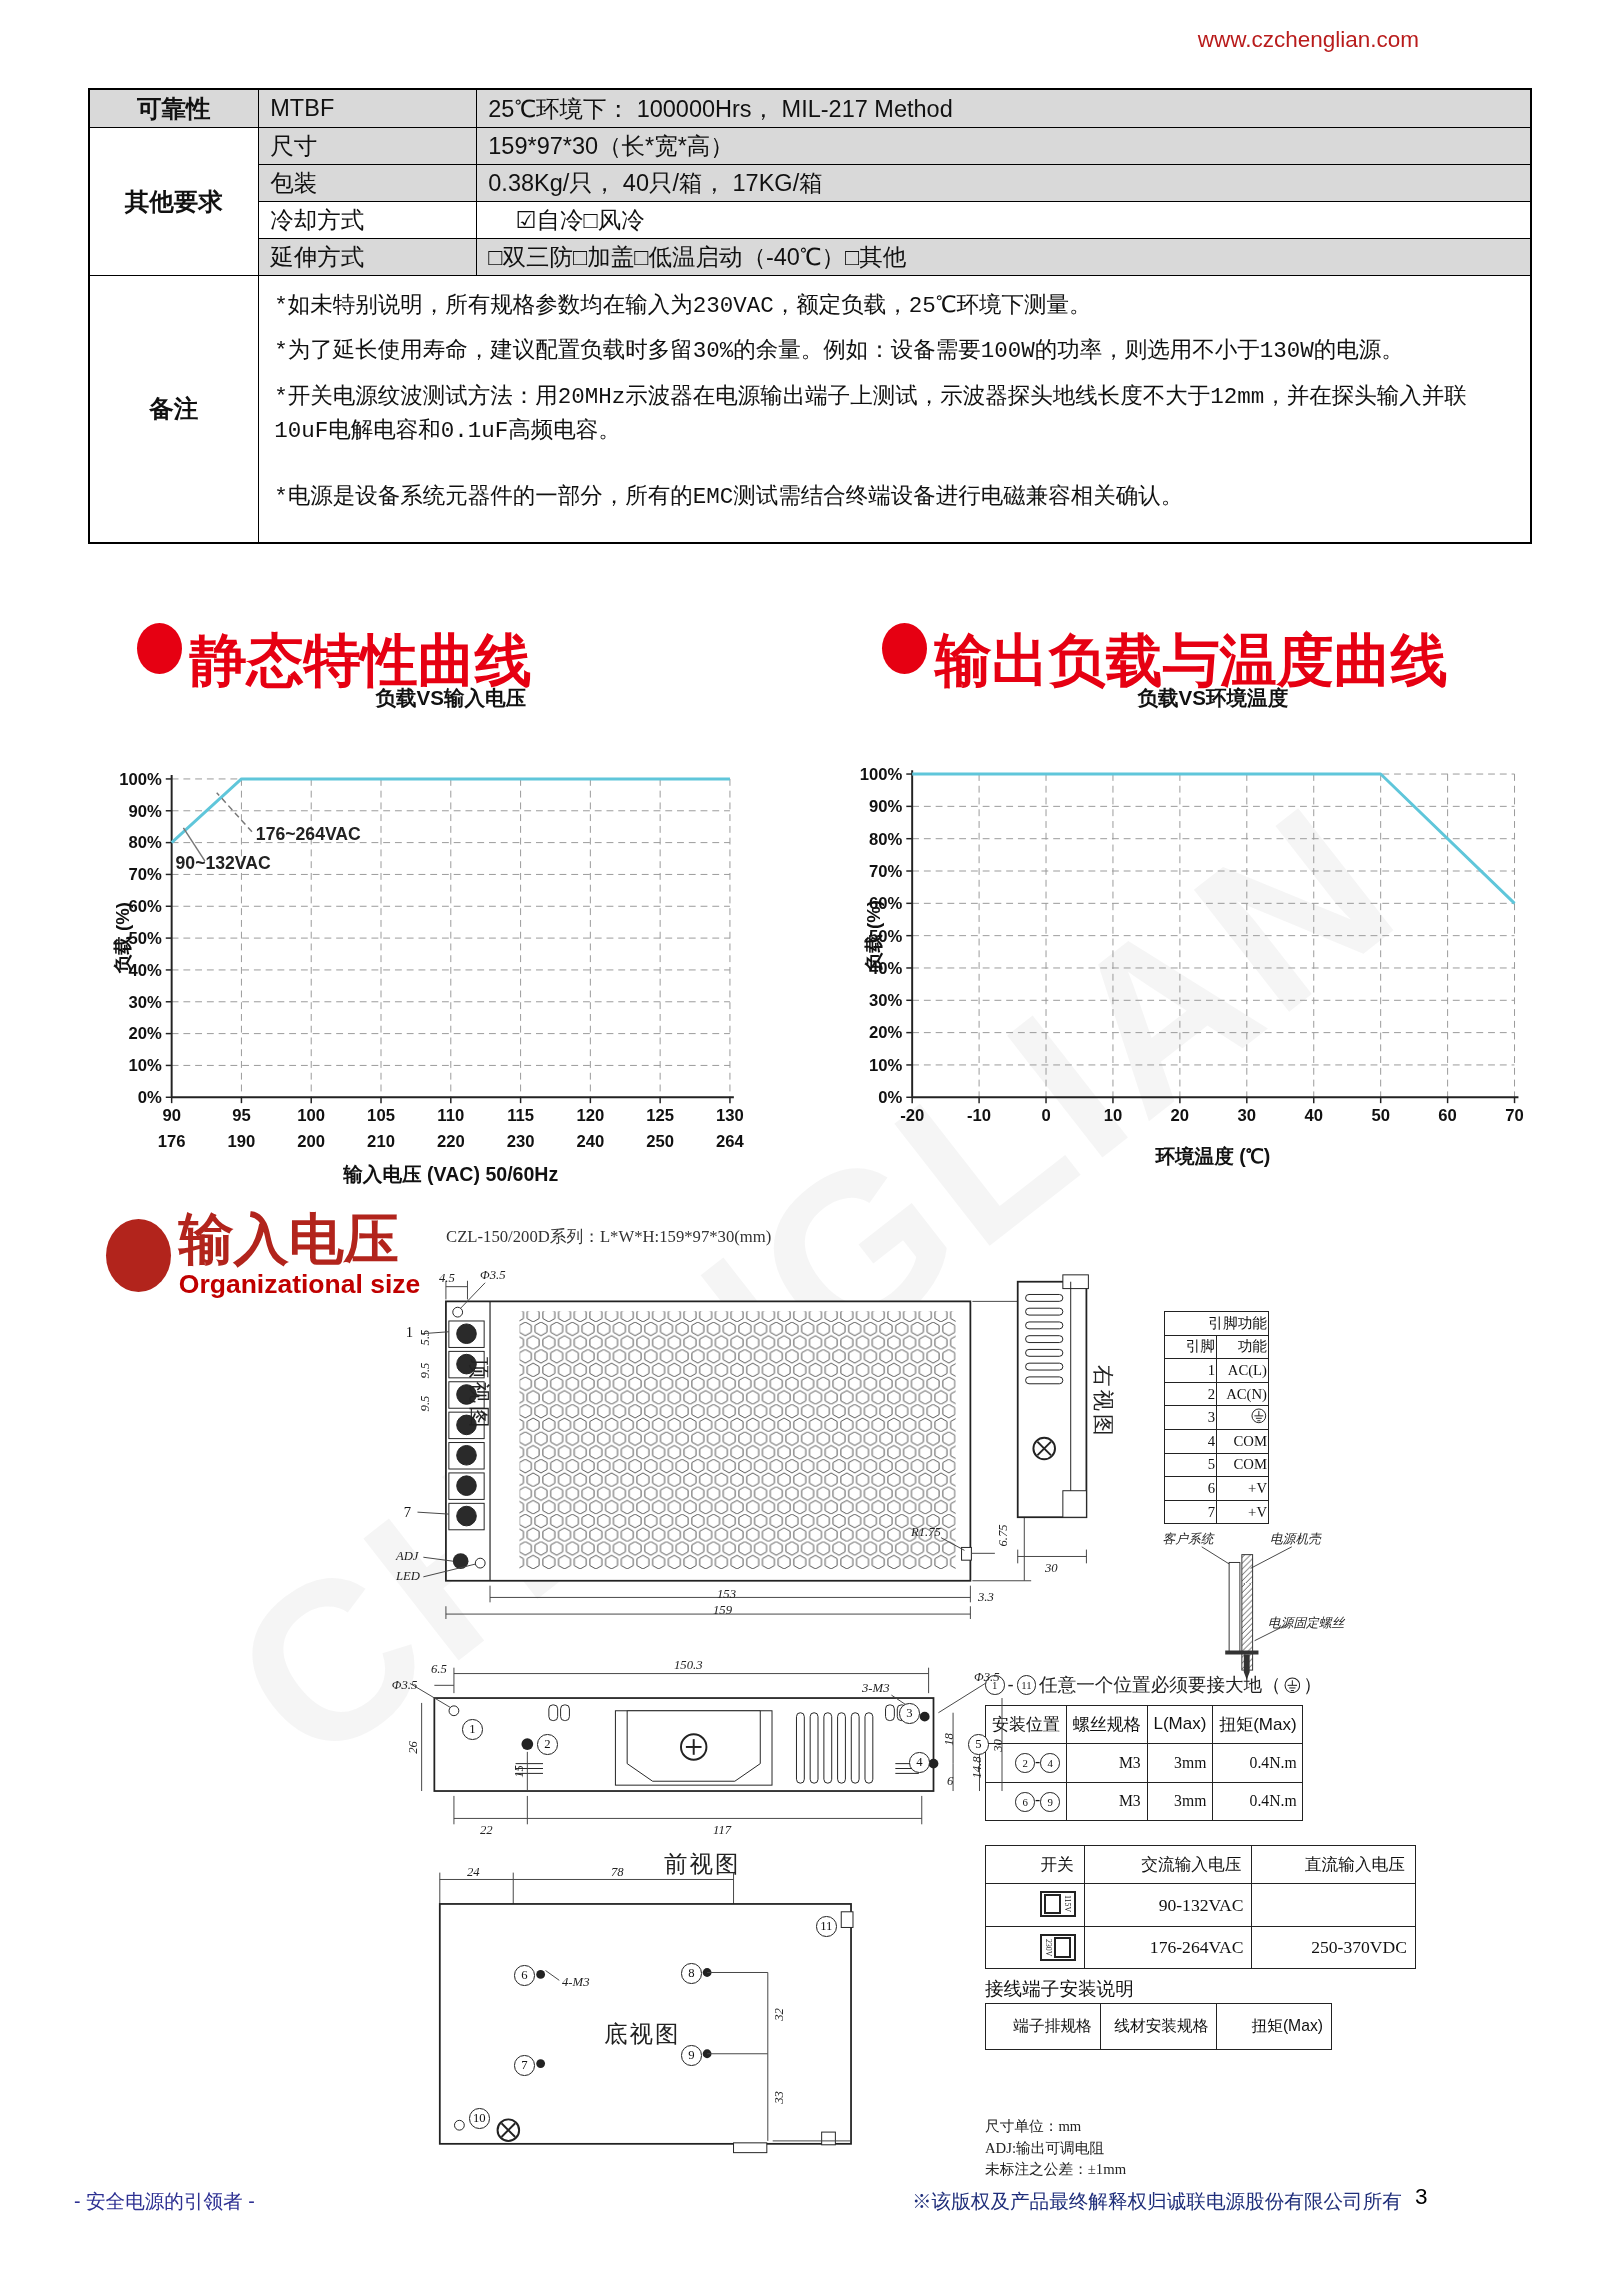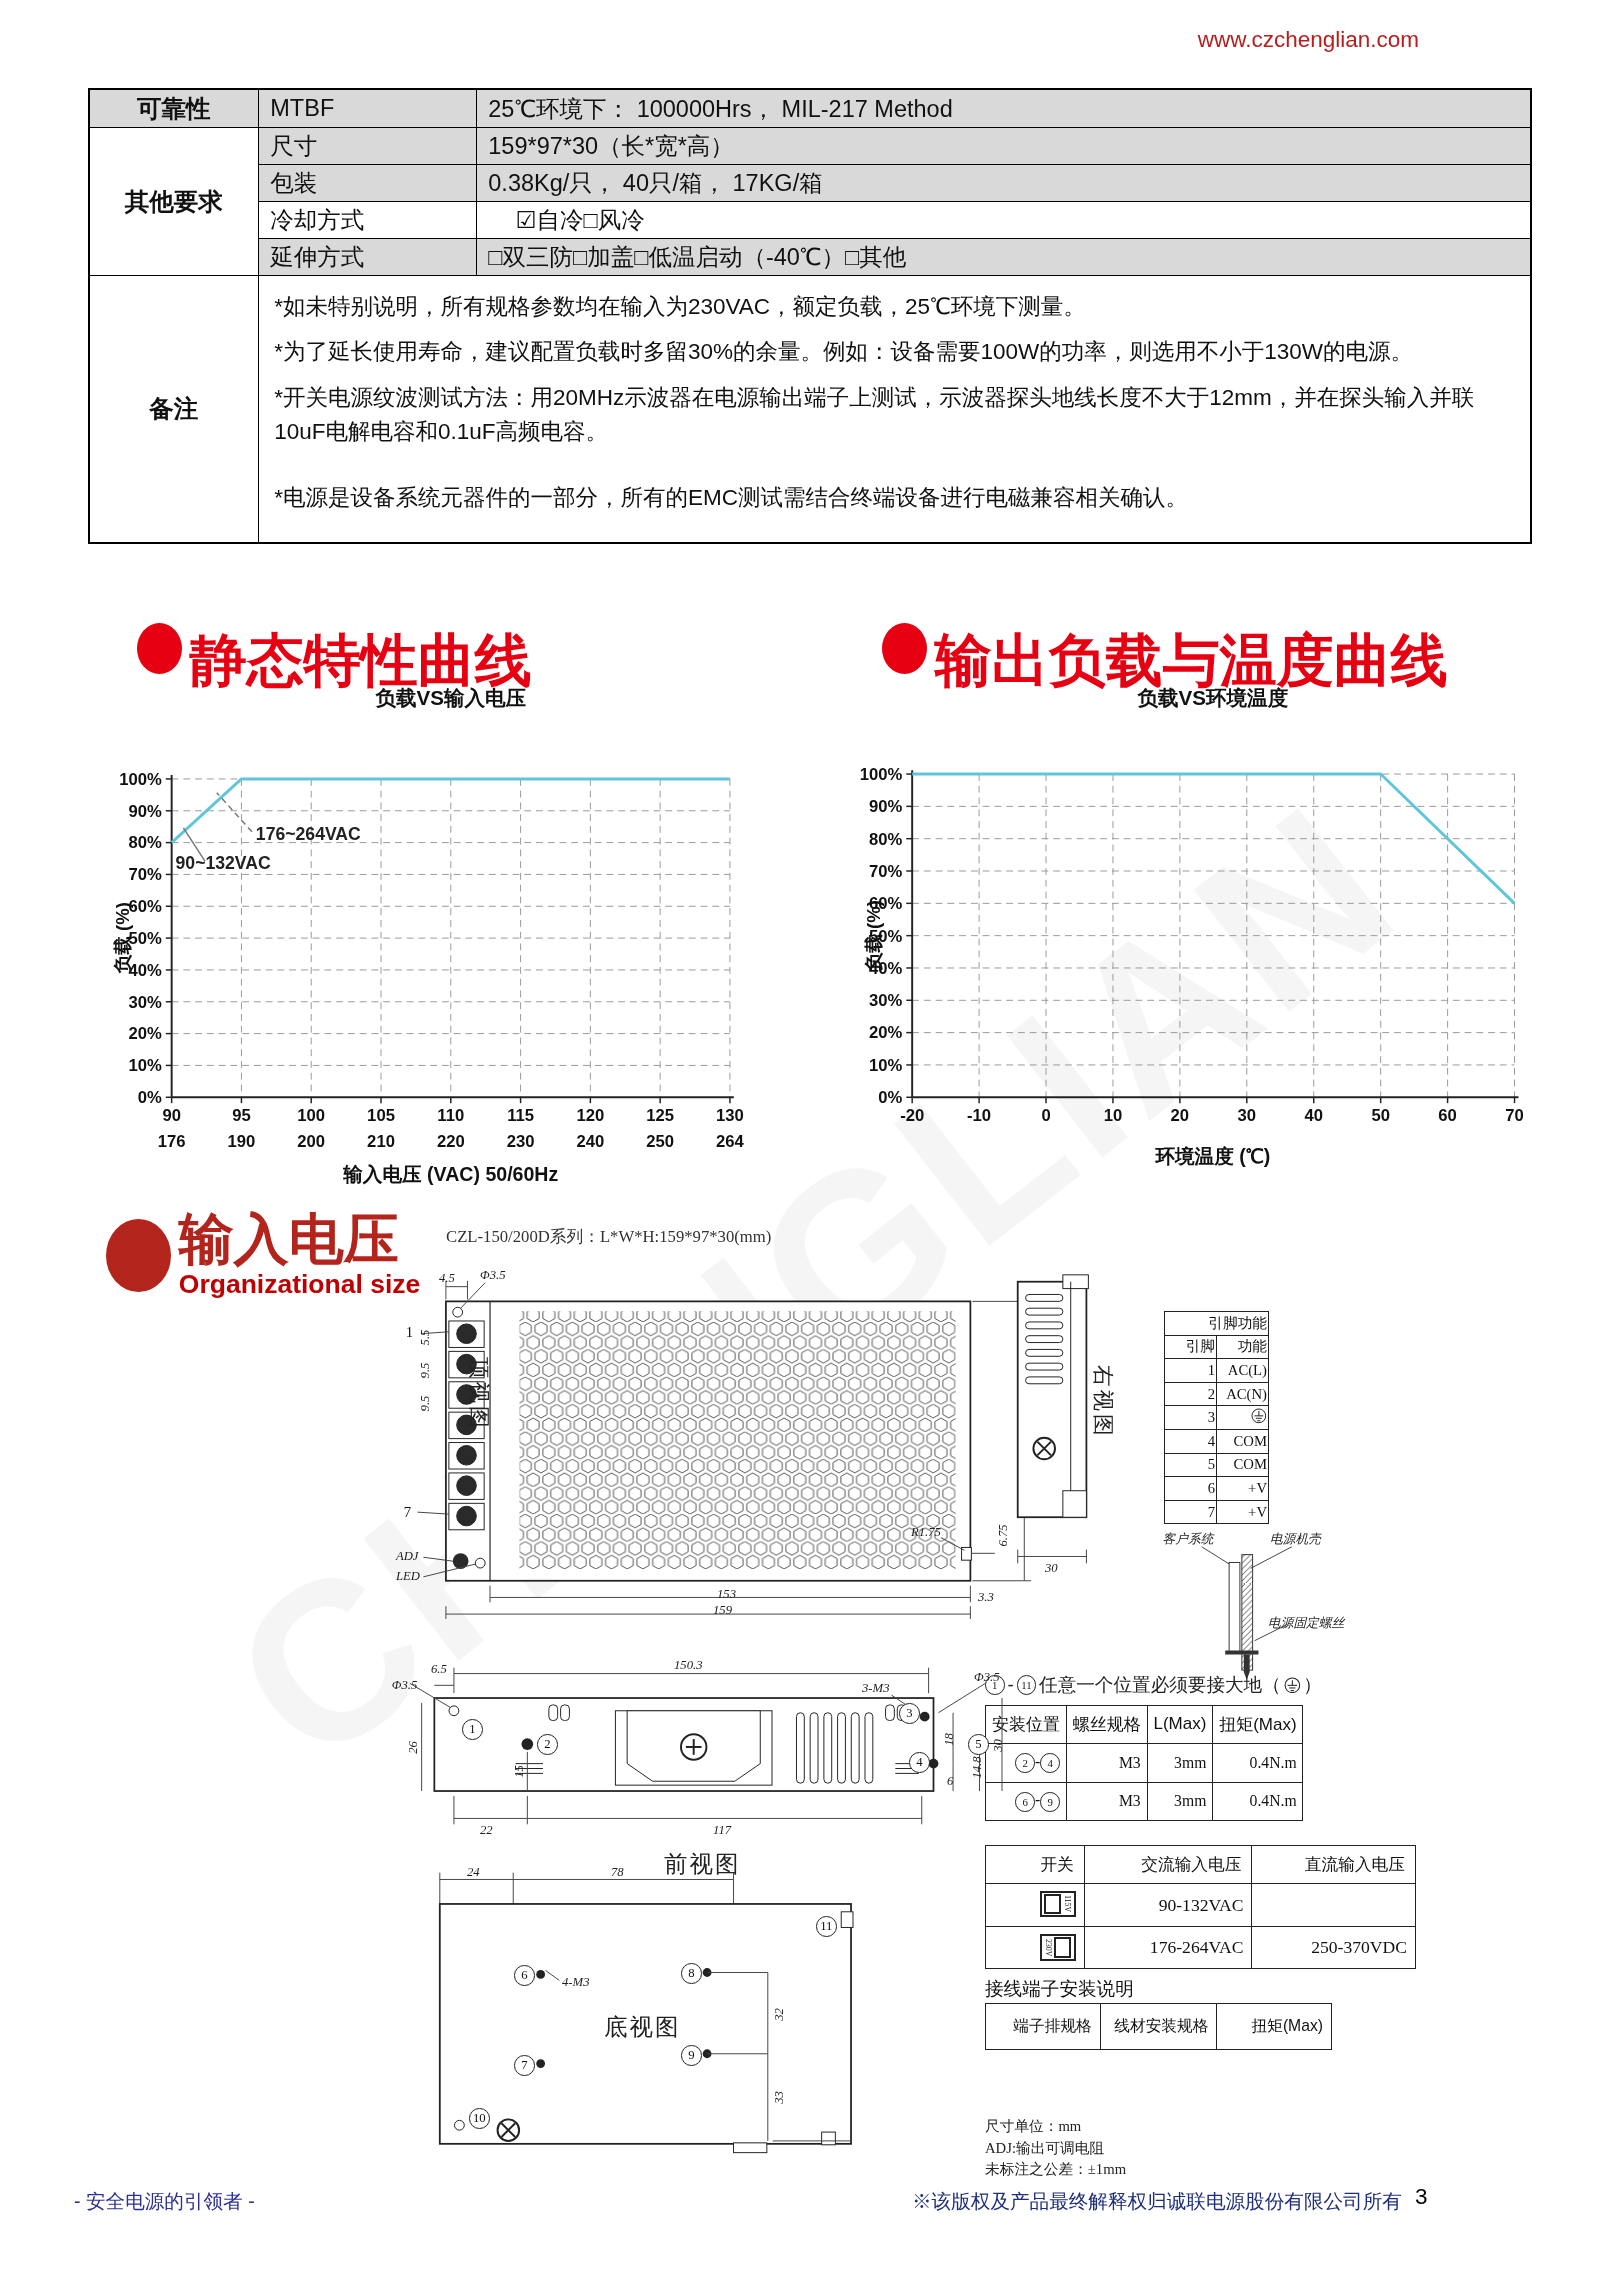--- a/index.html
+++ b/index.html
@@ -9,21 +9,21 @@
   
   .wm{display:flex;align-items:center;justify-content:center;transform:rotate(-38deg);
       font-size:225px;font-weight:bold;letter-spacing:5.9px;color:rgba(120,120,120,0.07);
       white-space:nowrap;pointer-events:none;}
   
   table.spec{border-collapse:collapse;table-layout:fixed;width:1444px;border:2px solid #000;}
   table.spec td{border:1.5px solid #000;font-size:23.5px;padding:2px 11.8px;}
   table.spec td.grp{font-weight:bold;text-align:center;font-size:24.5px;padding:2px 3.9px;}
   table.spec tr.hgray td.c{background:#d9d9d9;}
   table.spec td.notes{vertical-align:top;padding:9.8px 15.7px;}
-  table.spec td.notes p{margin:3.9px 0 11.8px;font-size:22.5px;line-height:1.5;}
+  table.spec td.notes p{margin:3.9px 0 11.8px;font-size:22.5px;line-height:1.5;font-family:Liberation Mono, monospace;}
   table.spec td.notes p.gap{margin-top:33px;}
   
   .sec{display:flex;align-items:flex-start;gap:7.8px;font-size:57px;font-weight:bold;color:#e60012;}
   .dot{width:45px;height:51px;border-radius:50%;background:#e60012;flex:0 0 auto;}
   .bigdot{width:65px;height:73px;border-radius:50%;background:#b2241c;margin-right:7.8px;flex:0 0 auto;}
   .mech-cn{font-size:55px;font-weight:bold;color:#b2241c;line-height:1.05;}
   .mech-en{font-size:26.5px;font-weight:bold;color:#c00000;}
   .series-note{font-family:"Liberation Serif",serif;font-size:16.7px;color:#333;}
   
   table.t{border-collapse:collapse;background:#fff;}
@@ -639,19 +639,19 @@
   <span class="dim" style="left:201px;top:9.8px">78</span>
   <span class="dim" style="left:152px;top:120px">4-M3</span>
   <span class="dim rot" style="left:363px;top:152px">32</span>
   <span class="dim rot" style="left:363px;top:235px" able="false">33</span>
   <span class="marker" style="left:104px;top:110px">6</span>
   <span class="marker" style="left:104px;top:200px">7</span>
   <span class="marker" style="left:271px;top:108px">8</span>
   <span class="marker" style="left:271px;top:190px">9</span>
   <span class="marker" style="left:59px;top:253px">10</span>
   <span class="marker" style="left:406px;top:61px">11</span>
-  <span class="dlabel" style="left:194px;top:156px">底视图</span>
+  <span class="dlabel" style="left:194px;top:163px">底视图</span>
 </div>
 
 <div class="abs foot-left" style="left:74px;top:2188px">- 安全电源的引领者 -</div>
 <div class="abs foot-right" style="left:912px;top:2188px">※该版权及产品最终解释权归诚联电源股份有限公司所有</div>
 <div class="abs foot-page" style="left:1415px;top:2184px">3</div>
 
 
 </body></html>

